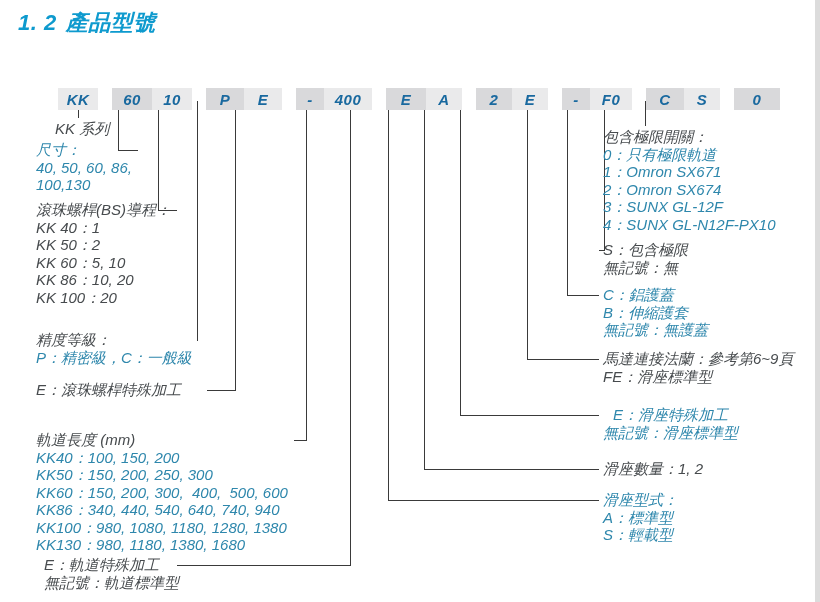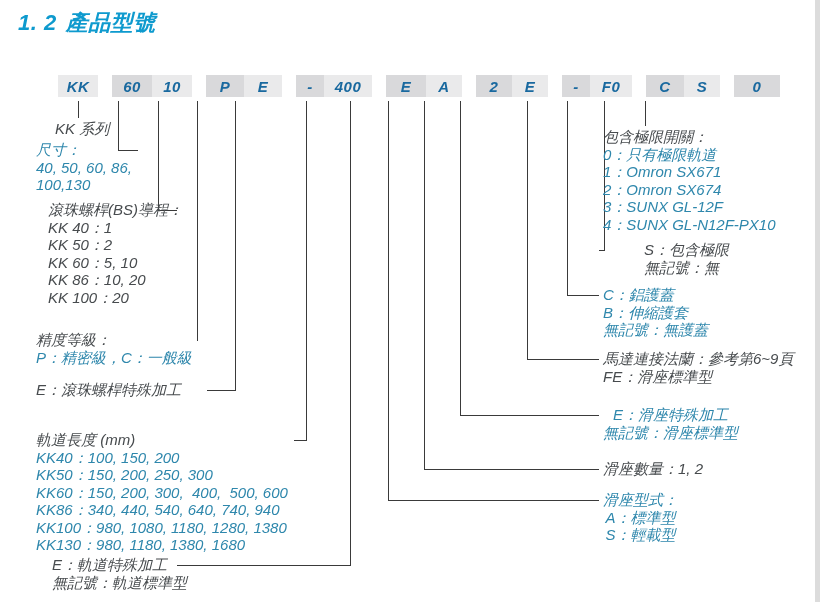--- a/index.html
+++ b/index.html
@@ -1,21 +1,21 @@
 <!DOCTYPE html>
 <html style="--accent: #0e9ace; --code: #19699f; --teal: #2e87ac; --dark: #474b4e; --boxlight: #eaeaeb; --boxdark: #d9d9db;"><head>
 <meta charset="utf-8">
 <style>
   html,body{margin:0;padding:0;background:#fff;}
   .page{position:relative;width:820px;height:602px;background:#ffffff;overflow:hidden;
         font-family:"Liberation Sans","DejaVu Sans",sans-serif;font-style:italic;}
   .title{position:absolute;left:18px;top:8px;margin:0;font-size:22px;font-weight:bold;
          color:var(--accent);letter-spacing:.5px;}
   .t-txt{margin-left:9px;}
-  .code-row{position:absolute;left:58px;top:75px;height:22px;display:flex;}
+  .code-row{position:absolute;left:58px;top:88px;height:22px;display:flex;}
   .box{display:flex;align-items:center;justify-content:center;height:22px;
        font-weight:bold;font-size:15px;color:var(--code);letter-spacing:.5px;}
   .box.light{background:var(--boxlight);}
   .box.dark{background:var(--boxdark);margin-left:14px;}
   #lines{position:absolute;left:0;top:0;width:820px;height:602px;pointer-events:none;}
   .tblock{position:absolute;white-space:pre;font-size:15px;line-height:17.5px;}
   .line.dark{color:var(--dark);}
   .line.teal{color:var(--teal);}
   .edge{position:absolute;right:0;top:0;width:5px;height:602px;background:#dcdcdc;}
 </style>
@@ -89,28 +89,28 @@
         <span>S</span>
       </div>
       <div class="box dark" style="width: 46px;">
         <span>0</span>
       </div>
     </div>
 
   <div id="blocks-layer">
       <div class="tblock" style="left: 55px; top: 120px;"><div class="line dark">KK 系列</div></div>
       <div class="tblock" style="left: 36px; top: 141px;"><div class="line teal">尺寸：</div><div class="line teal">40, 50, 60, 86,</div><div class="line teal">100,130</div></div>
-      <div class="tblock" style="left: 36px; top: 201px; margin-left: 12px;"><div class="line dark">滾珠螺桿(BS)導程：</div><div class="line dark">KK 40：1</div><div class="line dark">KK 50：2</div><div class="line dark">KK 60：5, 10</div><div class="line dark">KK 86：10, 20</div><div class="line dark">KK 100：20</div></div>
+      <div class="tblock" style="left: 36px; top: 201px;"><div class="line dark">滾珠螺桿(BS)導程：</div><div class="line dark">KK 40：1</div><div class="line dark">KK 50：2</div><div class="line dark">KK 60：5, 10</div><div class="line dark">KK 86：10, 20</div><div class="line dark">KK 100：20</div></div>
       <div class="tblock" style="left: 36px; top: 331px;"><div class="line dark">精度等級：</div><div class="line teal">P：精密級，C：一般級</div></div>
       <div class="tblock" style="left: 36px; top: 381px;"><div class="line dark">E：滾珠螺桿特殊加工</div></div>
       <div class="tblock" style="left: 36px; top: 431px;"><div class="line dark">軌道長度 (mm)</div><div class="line teal">KK40：100, 150, 200</div><div class="line teal">KK50：150, 200, 250, 300</div><div class="line teal">KK60：150, 200, 300,  400,  500, 600</div><div class="line teal">KK86：340, 440, 540, 640, 740, 940</div><div class="line teal">KK100：980, 1080, 1180, 1280, 1380</div><div class="line teal">KK130：980, 1180, 1380, 1680</div></div>
-      <div class="tblock" style="left: 52px; top: 556px;"><div class="line dark">E：軌道特殊加工</div><div class="line dark">無記號：軌道標準型</div></div>
+      <div class="tblock" style="left: 44px; top: 556px;"><div class="line dark">E：軌道特殊加工</div><div class="line dark">無記號：軌道標準型</div></div>
       <div class="tblock" style="left: 603px; top: 128px;"><div class="line dark">包含極限開關：</div><div class="line teal">0：只有極限軌道</div><div class="line teal">1：Omron SX671</div><div class="line teal">2：Omron SX674</div><div class="line teal">3：SUNX GL-12F</div><div class="line teal">4：SUNX GL-N12F-PX10</div></div>
-      <div class="tblock" style="left: 603px; top: 241px; margin-left: 41px;"><div class="line dark">S：包含極限</div><div class="line dark">無記號：無</div></div>
+      <div class="tblock" style="left: 603px; top: 241px;"><div class="line dark">S：包含極限</div><div class="line dark">無記號：無</div></div>
       <div class="tblock" style="left: 603px; top: 286px;"><div class="line teal">C：鋁護蓋</div><div class="line teal">B：伸縮護套</div><div class="line teal">無記號：無護蓋</div></div>
       <div class="tblock" style="left: 603px; top: 350px;"><div class="line dark">馬達連接法蘭：參考第6~9頁</div><div class="line dark">FE：滑座標準型</div></div>
       <div class="tblock" style="left: 603px; top: 406px; text-align: center;"><div class="line teal">E：滑座特殊加工</div><div class="line teal">無記號：滑座標準型</div></div>
       <div class="tblock" style="left: 603px; top: 460px;"><div class="line dark">滑座數量：1, 2</div></div>
-      <div class="tblock" style="left: 603px; top: 491px; text-align: center;"><div class="line teal">滑座型式：</div><div class="line teal">A：標準型</div><div class="line teal">S：輕載型</div></div>
+      <div class="tblock" style="left: 603px; top: 491px;"><div class="line teal">滑座型式：</div><div class="line teal">A：標準型</div><div class="line teal">S：輕載型</div></div>
     </div>
 
   <div class="edge"></div>
 </div>
 
 </body></html>

